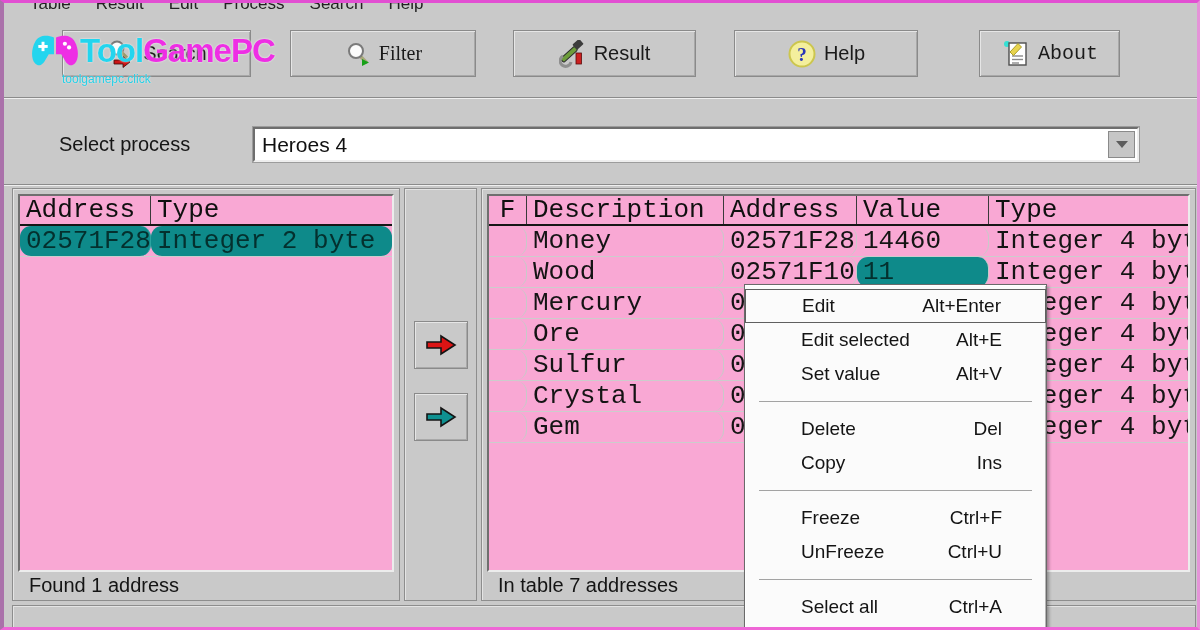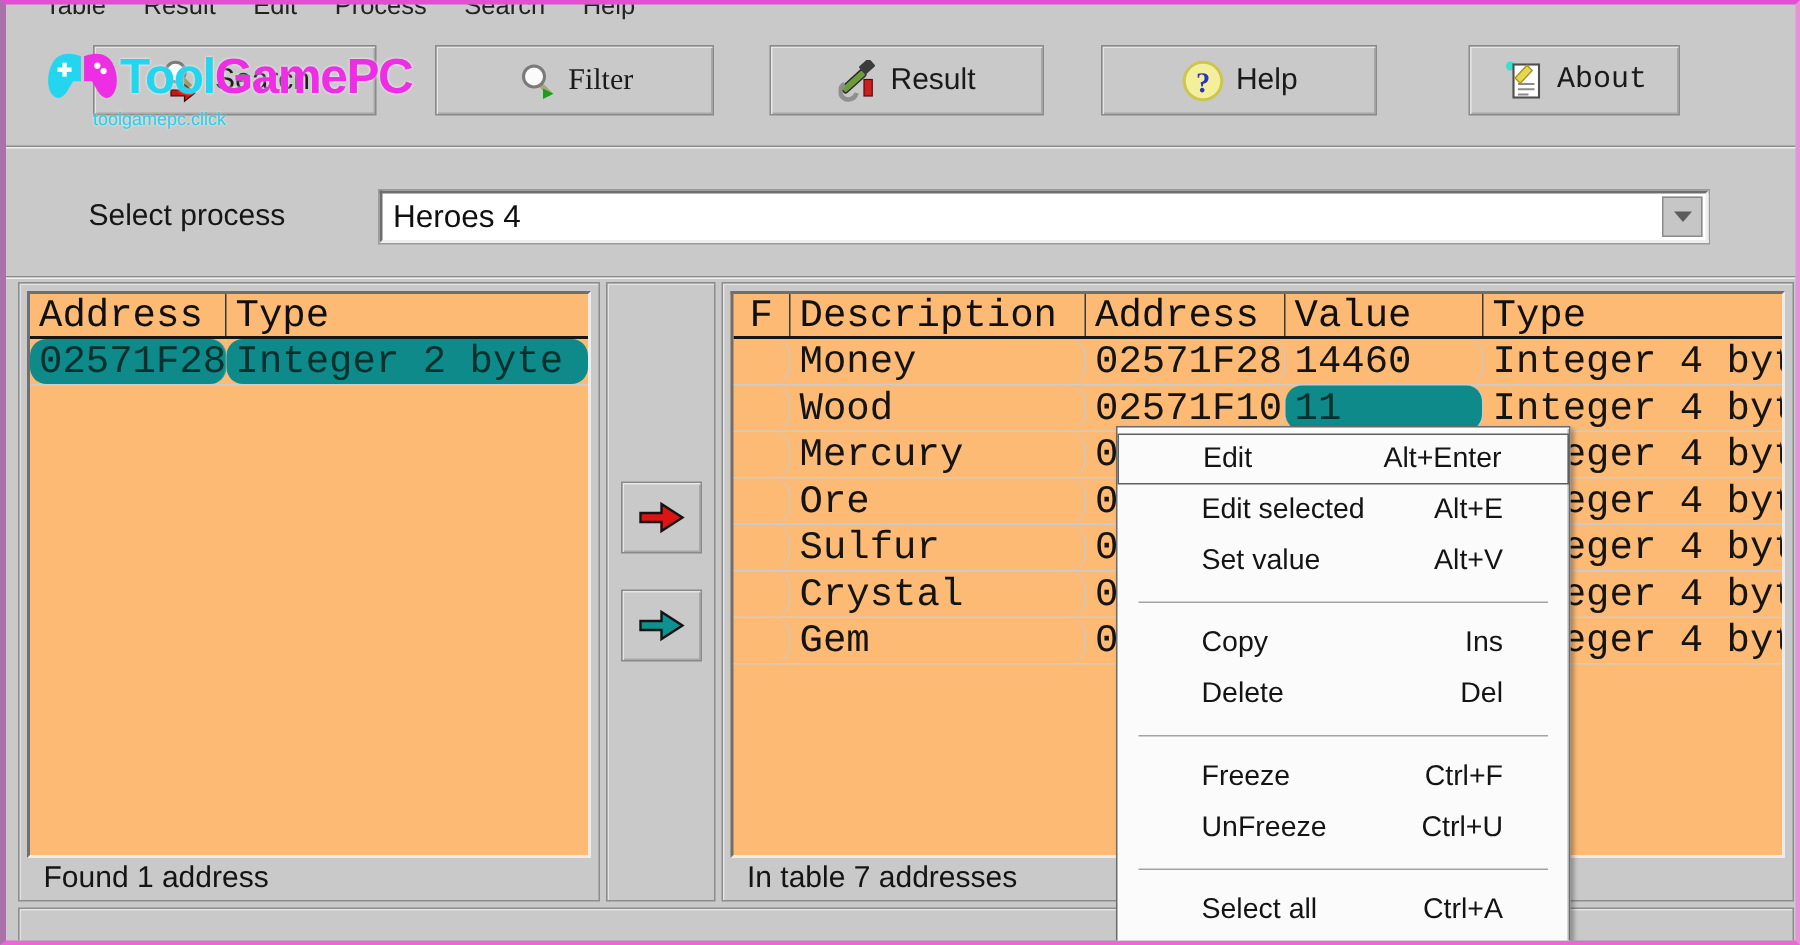--- a/index.html
+++ b/index.html
@@ -41,21 +41,21 @@
   .combo-value{position:absolute;left:7px;top:4px;font-size:21px;color:#101010;}
   .combo-btn{position:absolute;right:2px;top:2px;bottom:2px;width:27px;background:#c6c6c6;
              border:1px solid #8a8a8a;display:flex;align-items:center;justify-content:center;}
   .combo-arrow{width:0;height:0;border-left:6px solid transparent;border-right:6px solid transparent;border-top:7px solid #5c5c5c;}
   
   .panel{position:absolute;top:185px;height:413px;background:#c9c9c9;border:1px solid #8d8d8d;
          box-shadow:inset 1px 1px 0 #e4e4e4;}
   #panel-left{left:8px;width:388px;}
   #panel-mid{left:400px;width:73px;}
   #panel-right{left:477px;width:715px;}
-  .listbox{position:absolute;left:5px;top:5px;background:#fdba74;
+  .listbox{position:absolute;left:5px;top:5px;background:#f9a8d4;
            border:2px solid;border-color:#6f6f6f #ececec #ececec #6f6f6f;overflow:hidden;}
   #panel-left .listbox{width:376px;height:378px;}
   #panel-right .listbox{width:703px;height:378px;}
   .mono{font-family:"Liberation Mono", monospace;font-size:26px;}
   .thead{display:flex;height:30px;border-bottom:2px solid #161616;}
   .th{padding:0 0 0 6px;line-height:28px;border-right:1px solid #3a3a3a;white-space:nowrap;overflow:hidden;color:#101010;}
   .th:last-child{border-right:none;}
   .trow{display:flex;height:31px;border-bottom:1px solid #cccccc;}
   .td{padding:0 0 0 6px;line-height:30px;border-right:1px solid #c9c9c9;white-space:nowrap;overflow:hidden;color:#141414;border-radius:11px;}
   .td:last-child{border-right:none;}
@@ -296,29 +296,29 @@
       </div>
 
       <div class="menu-item">
         <span class="mi-label">Set value</span>
         <span class="mi-shortcut">Alt+V</span>
       </div>
 
       <div class="menu-sep"></div>
 
       <div class="menu-item">
+        <span class="mi-label">Delete</span>
+        <span class="mi-shortcut">Del</span>
+      </div>
+
+      <div class="menu-item">
         <span class="mi-label">Copy</span>
         <span class="mi-shortcut">Ins</span>
       </div>
 
-      <div class="menu-item">
-        <span class="mi-label">Delete</span>
-        <span class="mi-shortcut">Del</span>
-      </div>
-
       <div class="menu-sep"></div>
 
       <div class="menu-item">
         <span class="mi-label">Freeze</span>
         <span class="mi-shortcut">Ctrl+F</span>
       </div>
 
       <div class="menu-item">
         <span class="mi-label">UnFreeze</span>
         <span class="mi-shortcut">Ctrl+U</span>

